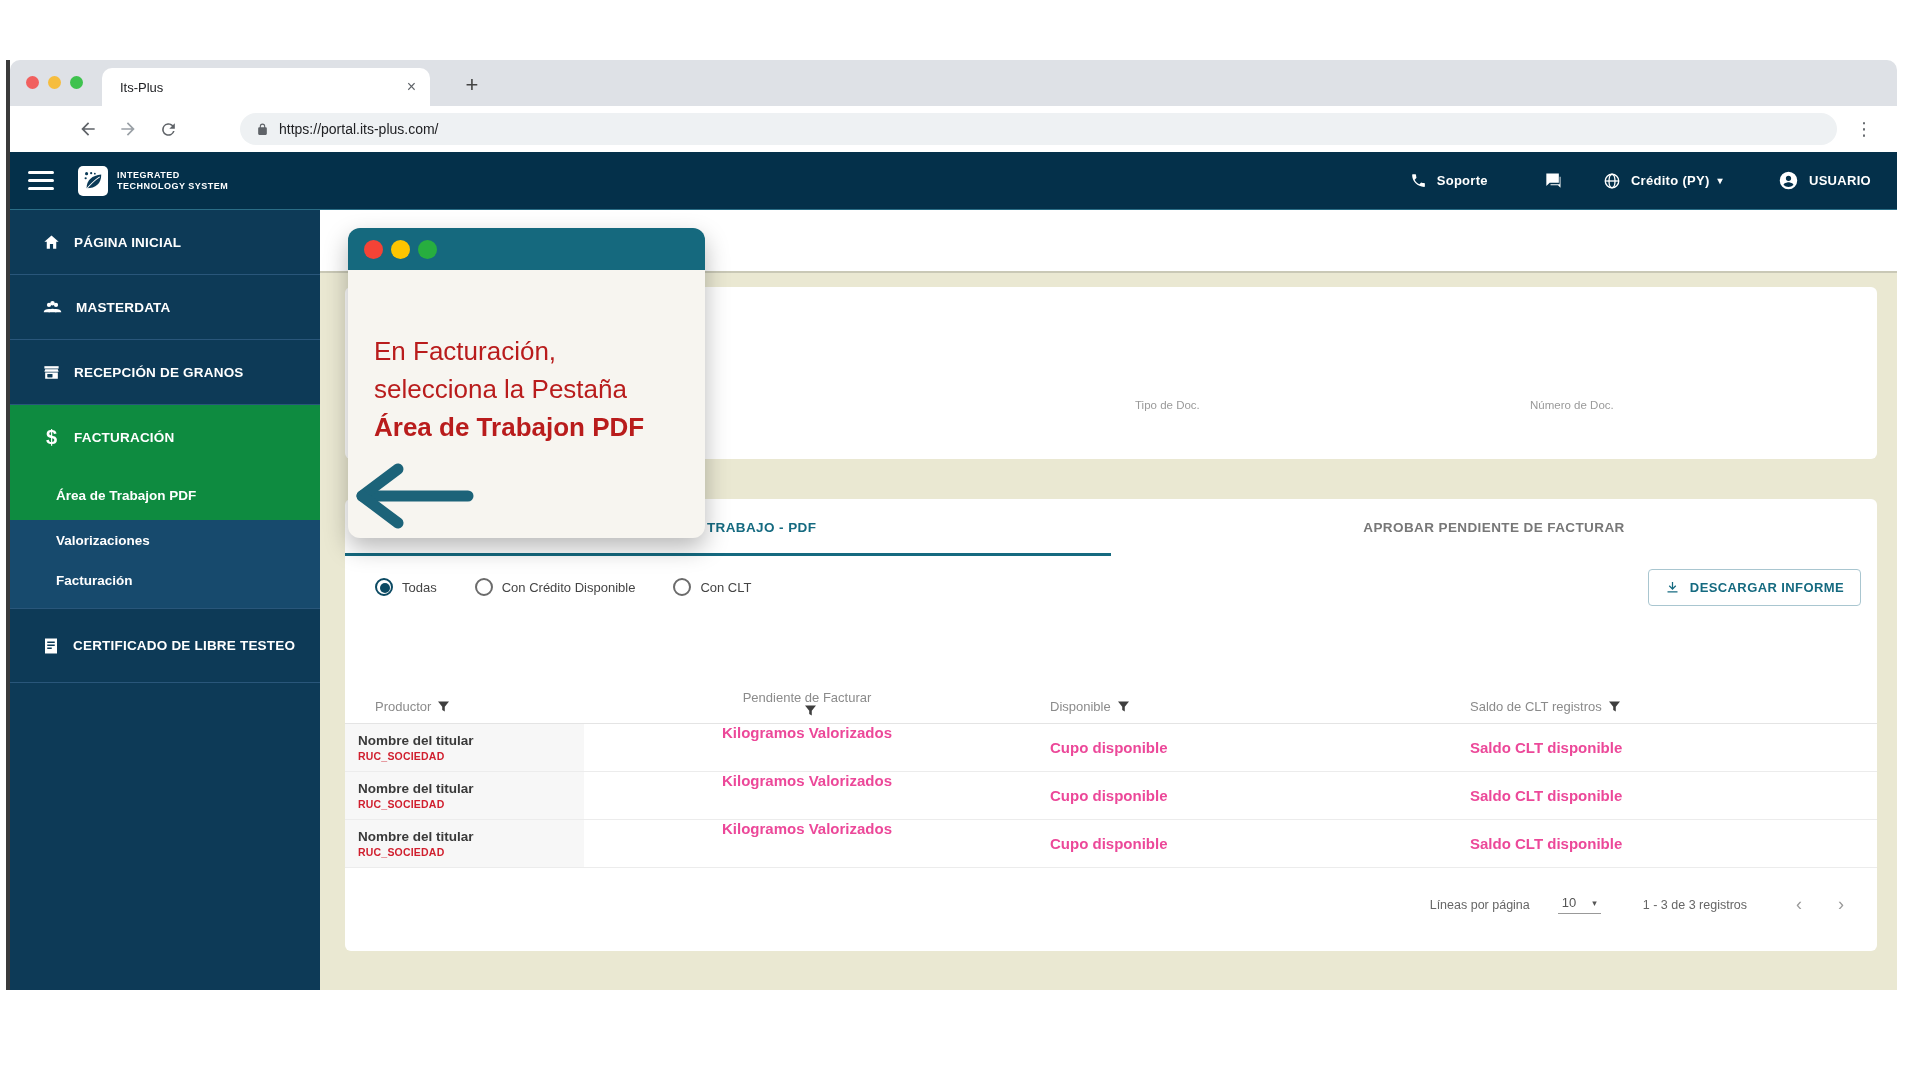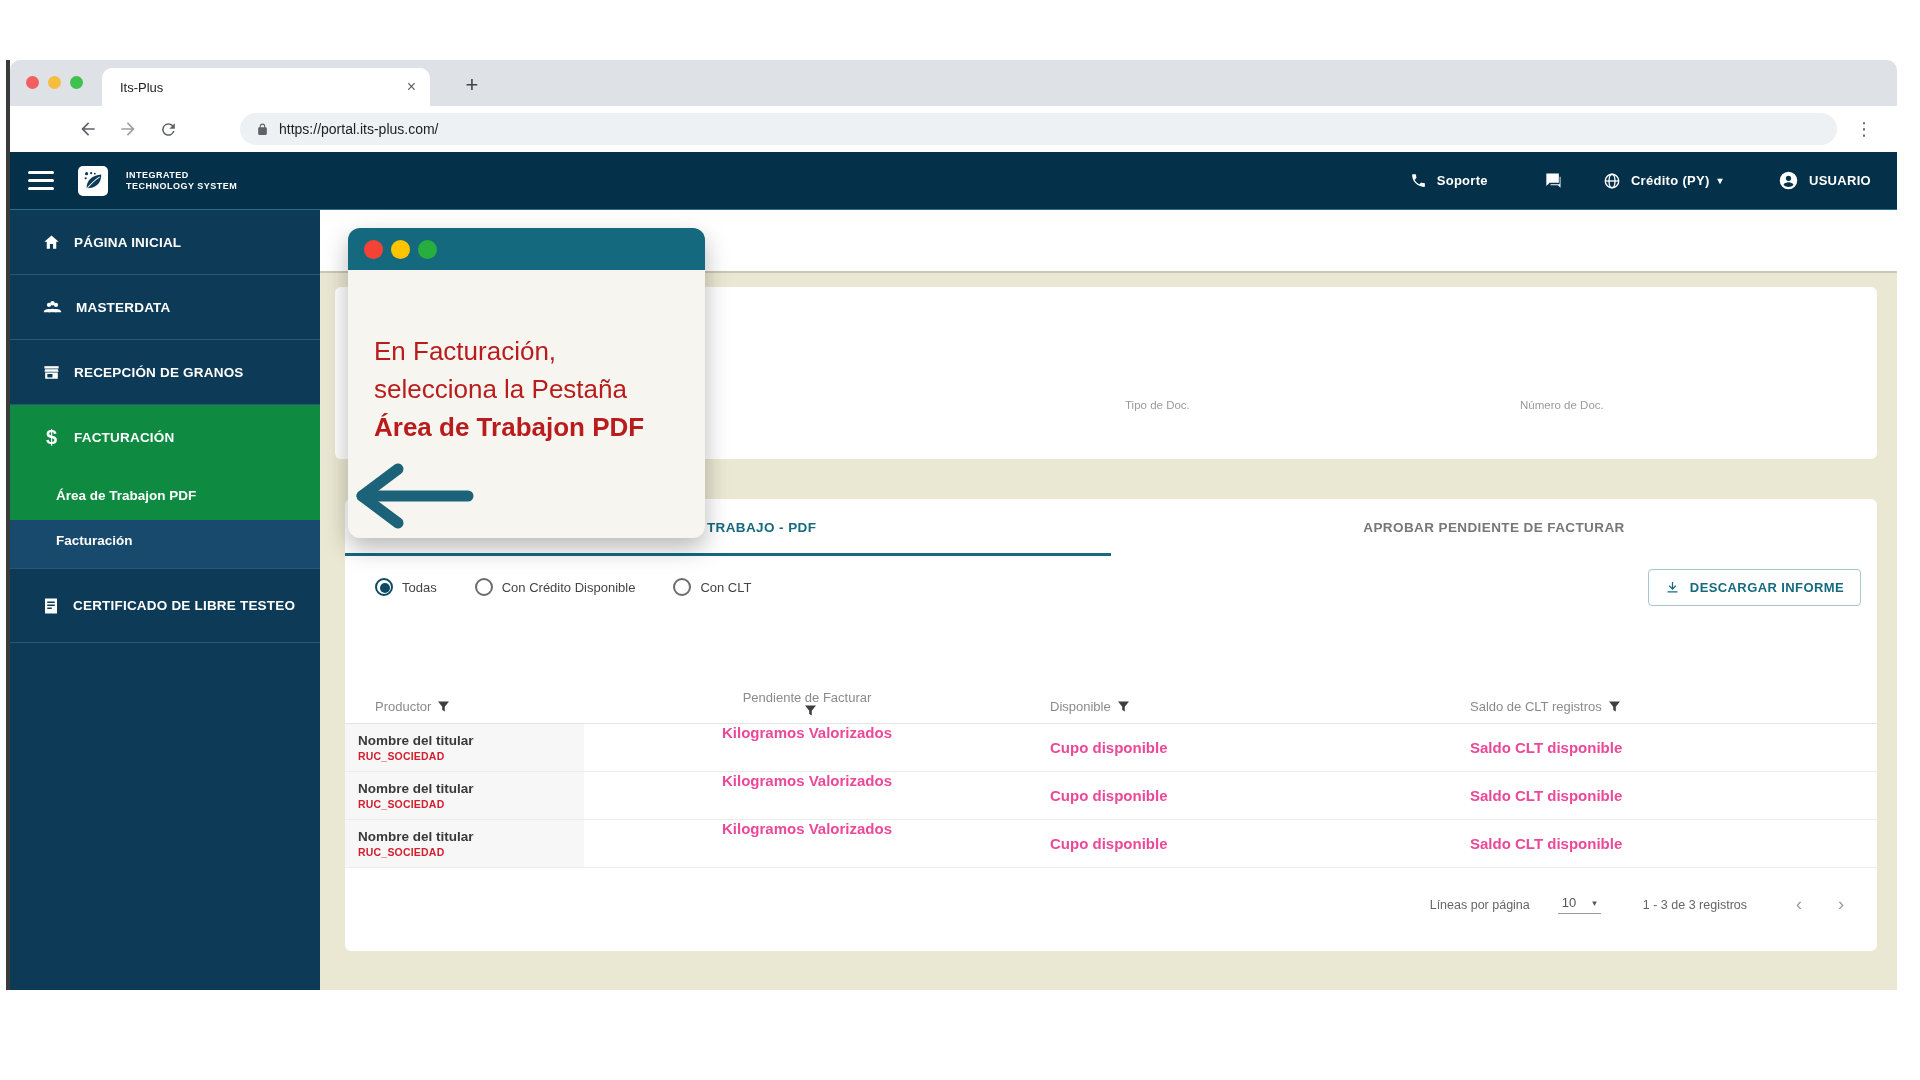--- a/index.html
+++ b/index.html
@@ -21,21 +21,21 @@
   .navicon { width:40px; height:32px; display:flex; align-items:center; justify-content:center; }
   .urlpill { flex:1; height:32px; background:#eef1f3; border-radius:16px; margin-left:52px; margin-right:10px; display:flex; align-items:center; padding:0 16px; }
   .urltext { font-size:14px; color:#202124; margin-left:10px; }
   .kebab { width:34px; text-align:center; font-size:18px; color:#5f6368; }
 
   
   .appbar { height:58px; background:#04304a; display:flex; align-items:center; color:#fff; border-bottom:1px solid #2a6d86; }
   .hamb { width:26px; margin-left:18px; display:flex; flex-direction:column; gap:5px; }
   .hamb span { height:3px; background:#fff; border-radius:2px; }
   .logomark { width:30px; height:30px; background:#fff; border-radius:5px; margin-left:24px; display:flex; align-items:center; justify-content:center; }
-  .logotext { margin-left:18px; line-height:11px; }
+  .logotext { margin-left:9px; line-height:11px; }
   .logotext div { font-size:9px; font-weight:bold; letter-spacing:.5px; }
   .appbar-right { margin-left:auto; display:flex; align-items:center; margin-right:26px; }
   .appbar-item { display:flex; align-items:center; font-size:13px; font-weight:bold; letter-spacing:.3px; }
   .appbar-item .lbl { margin-left:10px; }
   .gap55 { width:55px; } .gap40 { width:40px; }
   .caret { font-size:10px; margin-left:8px; }
 
   
   .split { display:flex; height:780px; }
   .sidebar { width:310px; background:#0d3a57; color:#fff; display:flex; flex-direction:column; }
@@ -44,21 +44,21 @@
   .side-item.green { background:#0e8b40; border-bottom:none; }
   .submenu { background:#174a6d; padding-bottom:8px; border-bottom:1px solid #29567a; }
   .sub-item { height:40px; display:flex; align-items:center; padding-left:46px; font-size:13.5px; font-weight:bold; }
   .sub-item.active { height:50px; background:#0e8b40; }
   .side-item.cert { height:74px; }
   .side-fill { flex:1; }
 
   
   .main { flex:1; background:#eae8d2; position:relative; display:flex; flex-direction:column; }
   .topstrip { height:63px; background:#ffffff; border-bottom:2px solid #c9c8b6; }
-  .form-card { margin:14px 20px 0 15px; height:172px; background:#fff; border-radius:6px; position:relative; }
+  .form-card { margin:14px 20px 0 25px; height:172px; background:#fff; border-radius:6px; position:relative; }
   .field-label { position:absolute; top:112px; font-size:11.5px; color:#9a9a9a; }
   .fl-tipo { left:790px; } .fl-num { left:1185px; }
 
   .table-card { margin:40px 20px 0 25px; height:452px; background:#fff; border-radius:6px; display:flex; flex-direction:column; }
   .tabsrow { height:57px; display:flex; }
   .tab { flex:1; display:flex; align-items:center; justify-content:center; font-size:13.5px; font-weight:bold; letter-spacing:.4px; color:#777; position:relative; }
   .tab.active { color:#156a80; }
   .tab.active::after { content:""; position:absolute; left:0; right:0; bottom:0; height:3px; background:#156a80; }
 
   .controls { height:62px; display:flex; align-items:center; padding-left:30px; }
@@ -220,20 +220,21 @@
             <path d="M7 14h6v4H7z" fill="#0d3a57"></path>
           </svg>
         <span class="lbl">RECEPCIÓN DE GRANOS</span>
       </div>
       <div class="side-item green">
         <span style="font-size:20px;font-weight:bold;width:19px;text-align:center;">$</span>
         <span class="lbl">FACTURACIÓN</span>
       </div>
       <div class="submenu">
         <div class="sub-item active">Área de Trabajon PDF</div>
+        <div class="sub-item">Valorizaciones</div>
         <div class="sub-item">Facturación</div>
       </div>
       <div class="side-item cert">
         <svg width="18" height="18" viewBox="0 0 24 24" fill="#ffffff">
             <path d="M4 2h16v20H4z"></path>
             <path d="M7 6h10v2H7zm0 4h10v2H7zm0 4h6v2H7z" fill="#0d3a57"></path>
           </svg>
         <span class="lbl">CERTIFICADO DE LIBRE TESTEO</span>
       </div>
       <div class="side-fill"></div>

